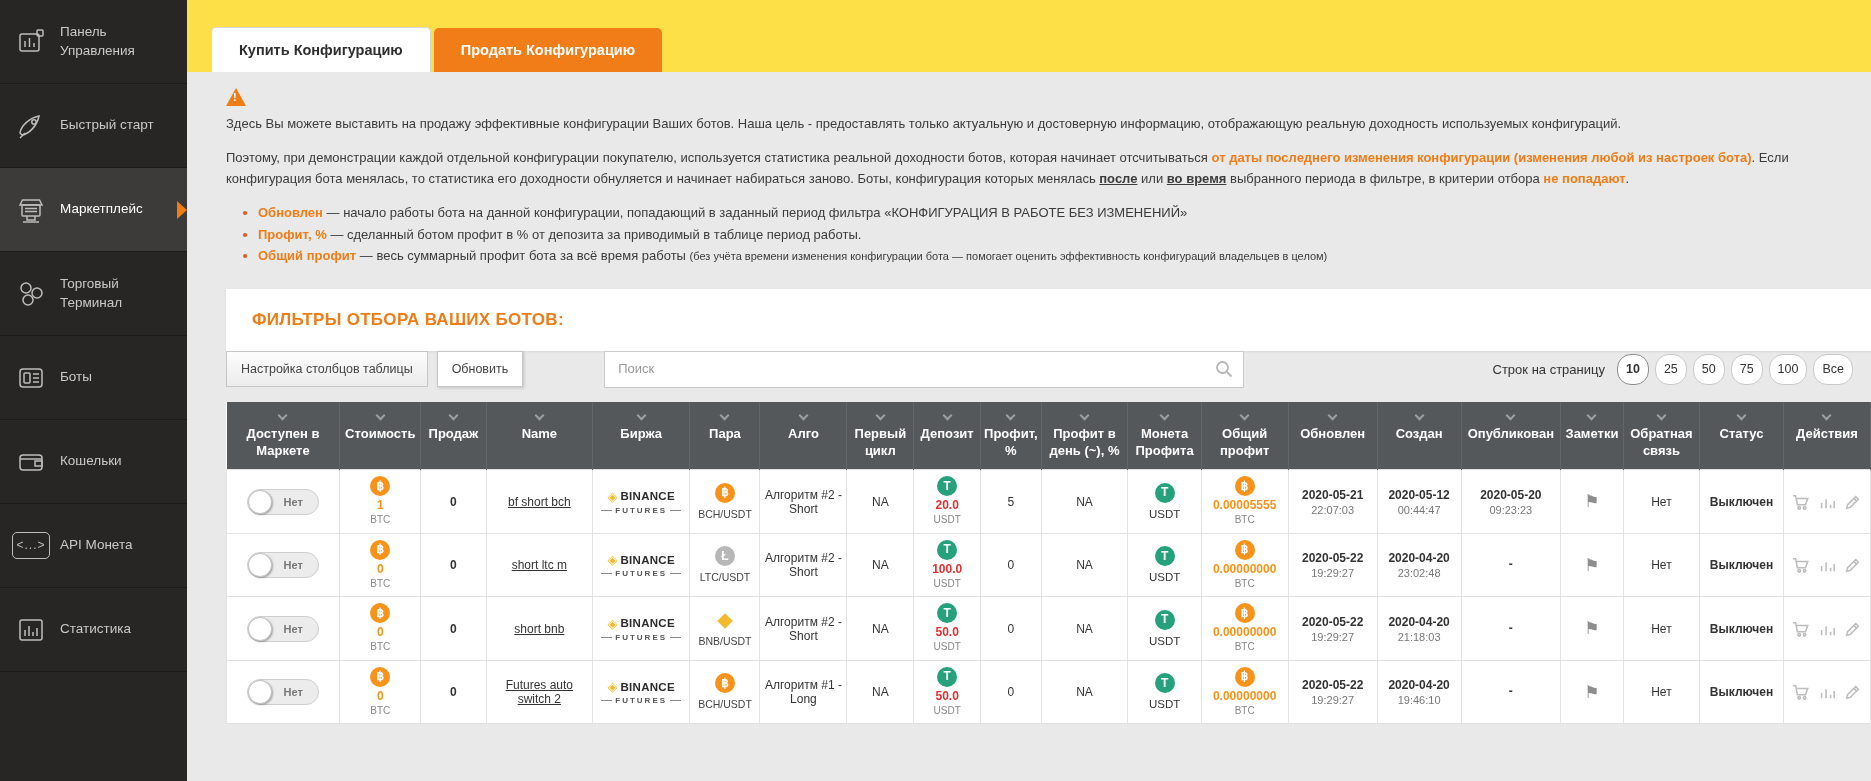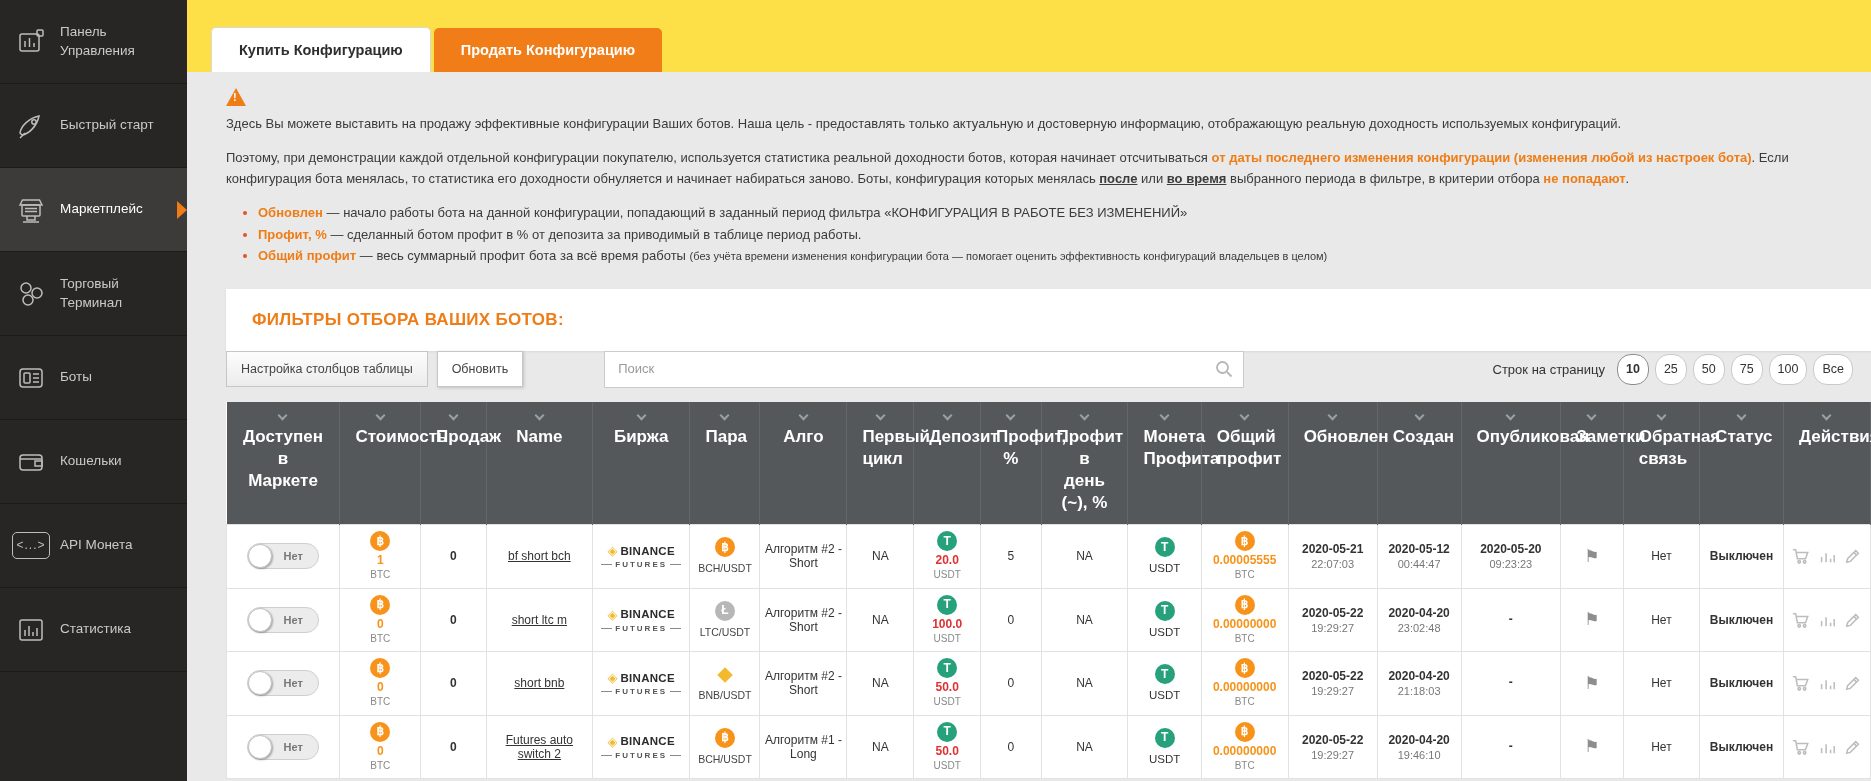--- a/index.html
+++ b/index.html
@@ -58,22 +58,22 @@
   .mag svg{stroke:#b5b5b5;fill:none;stroke-width:1.8;width:18px;height:18px}
   .tspacer{flex:1}
   .pagesize{display:flex;align-items:center;gap:6px;margin-right:18px}
   .pslabel{font-size:13px;color:#333;margin-right:6px;white-space:nowrap}
   .psbox{min-width:31px;height:31px;padding:0 8px;background:#fff;border:1px solid #c9c9c9;border-radius:14px;
         font-size:12.5px;color:#333;display:flex;align-items:center;justify-content:center;cursor:pointer}
   .psbox.active{border-color:#8d8d8d;font-weight:bold}
 
   
   table{border-collapse:collapse;table-layout:fixed;width:calc(100% - 15px);margin:14px 0 0 15px;background:#fff}
-  thead th{background:#55585a;color:#fff;font-size:17px;font-weight:bold;line-height:1.3;
-        padding:8px 15px 10px;border-right:1px solid #636668;vertical-align:top;cursor:pointer}
+  thead th{background:#55585a;color:#fff;font-size:13px;font-weight:bold;line-height:1.3;
+        padding:8px 3px 10px;border-right:1px solid #636668;vertical-align:top;cursor:pointer}
   .caret{display:block;width:7px;height:7px;margin:2px auto 7px;
         border-right:2px solid #9aa0a3;border-bottom:2px solid #9aa0a3;transform:rotate(45deg)}
   tbody td{border:1px solid #e2e2e2;text-align:center;vertical-align:middle;font-size:12px;color:#333;
         padding:6px 3px;height:61px;background:#fff}
   .bold{font-weight:bold}
 
   .toggle{width:72px;height:26px;border-radius:13px;background:#ececec;border:1px solid #cfcfcf;
         display:flex;align-items:center;margin:0 auto;cursor:pointer}
   .knob{width:24px;height:24px;border-radius:50%;background:#fff;border:1px solid #c2c2c2;
         box-shadow:1px 1px 2px rgba(0,0,0,.3)}

